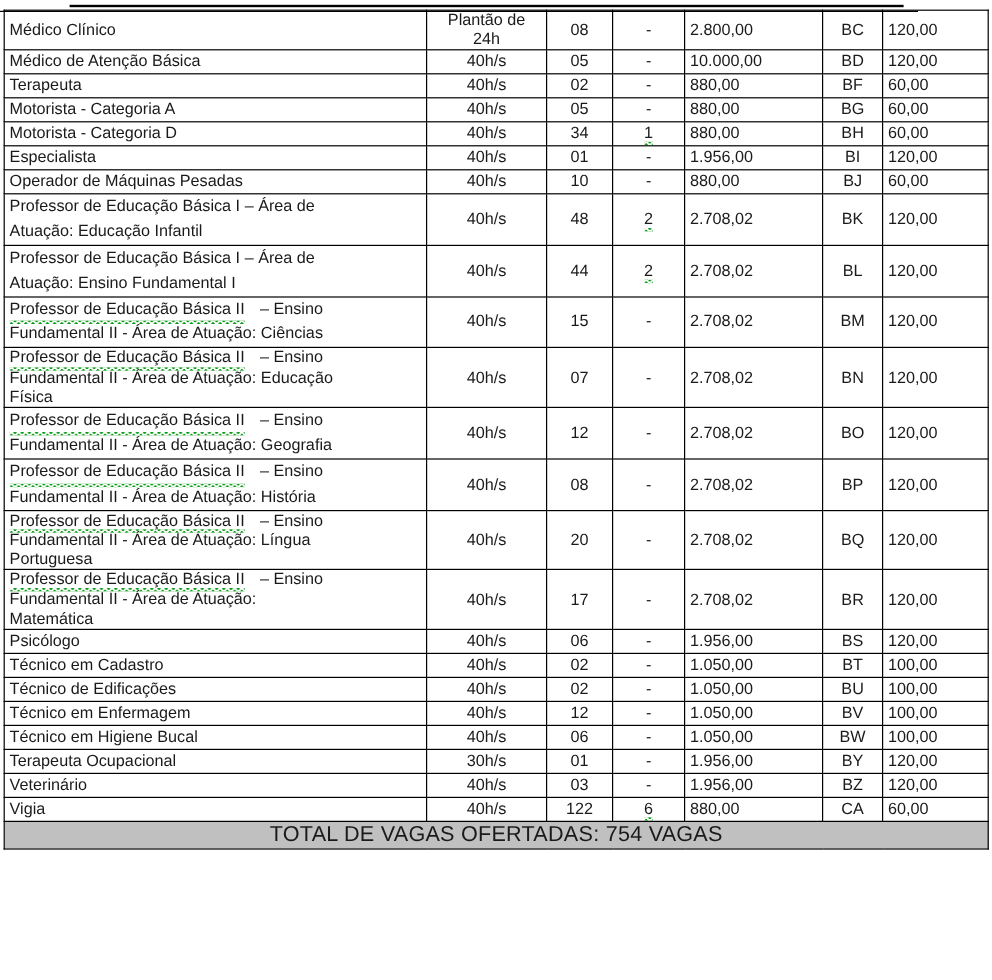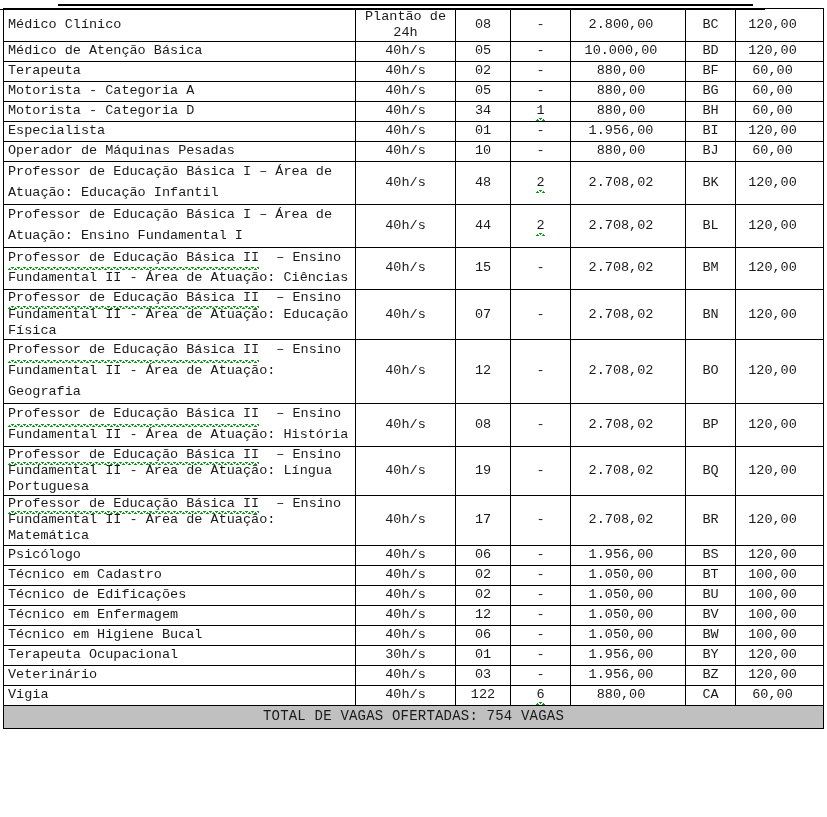--- a/index.html
+++ b/index.html
@@ -3,21 +3,21 @@
 <meta charset="utf-8">
 <style>
   html,body{margin:0;padding:0;}
   body{
     width:827px;height:817px;
     background:#ffffff;
     font-family:"Liberation Sans", sans-serif;
     color:#1a1a1a;
     overflow:hidden;
   }
-  #page{position:relative;width:747px;height:817px;font-family:Liberation Mono, monospace;}
+  #page{position:relative;width:747px;height:817px;}
 
   
   #top-rule{
     position:absolute;left:58px;top:4px;width:695px;height:0;
     border-top:2px solid #000;
   }
   #top-rule:after{
     content:"";position:absolute;left:-58px;top:3px;width:765px;height:0;
     border-top:1px solid #000;
   }
@@ -42,21 +42,21 @@
     padding:0 4px;
     vertical-align:middle;
     line-height:1.18;
     white-space:pre-line;
   }
   td.cargo{text-align:left;}
   td.cargo.two{line-height:1.55;}
   td.cargo.just{text-align:justify;text-align-last:left;line-height:1.2;}
   td.cargo.three{line-height:1.2;}
   td.ctr{text-align:center;}
-  td.rt{text-align:center;padding-right:18px;}
+  td.rt{text-align:left;padding-right:18px;}
 
   tr.r1 td{height:19px;}
 
   
   .sq{
     position:relative;
     display:inline-block;
   }
   .sq:after{
     content:"";
@@ -65,21 +65,21 @@
       radial-gradient(circle at 1.5px 2.6px, #0a9b16 1.1px, transparent 1.3px),
       radial-gradient(circle at 4.5px 0.6px, #0a9b16 1.1px, transparent 1.3px);
     background-size:6px 3px;
     background-repeat:repeat-x;
   }
   .sqsp{display:inline-block;width:9px;}
 
   tr.total td{
     background:#c0c0c0;
     text-align:center;
-    font-size:14px;
+    font-size:18px;
     height:22px;
     letter-spacing:.2px;
   }
 </style>
 </head>
 <body>
 
 <div id="page">
 
   <div id="top-rule"></div>
@@ -218,21 +218,21 @@
           <td class="ctr">-</td>
           <td class="rt">2.708,02</td>
           <td class="ctr">BP</td>
           <td class="rt">120,00</td>
         </tr>
         <tr>
           <td class="cargo just"><span class="sq">Professor de Educação Básica II</span><span class="sqsp"></span><span> – Ensino
 Fundamental II - Área de Atuação: Língua
 Portuguesa</span></td>
           <td class="ctr">40h/s</td>
-          <td class="ctr">19</td>
+          <td class="ctr">20</td>
           <td class="ctr">-</td>
           <td class="rt">2.708,02</td>
           <td class="ctr">BQ</td>
           <td class="rt">120,00</td>
         </tr>
         <tr>
           <td class="cargo just"><span class="sq">Professor de Educação Básica II</span><span class="sqsp"></span><span> – Ensino
 Fundamental II - Área de Atuação:
 Matemática</span></td>
           <td class="ctr">40h/s</td>

